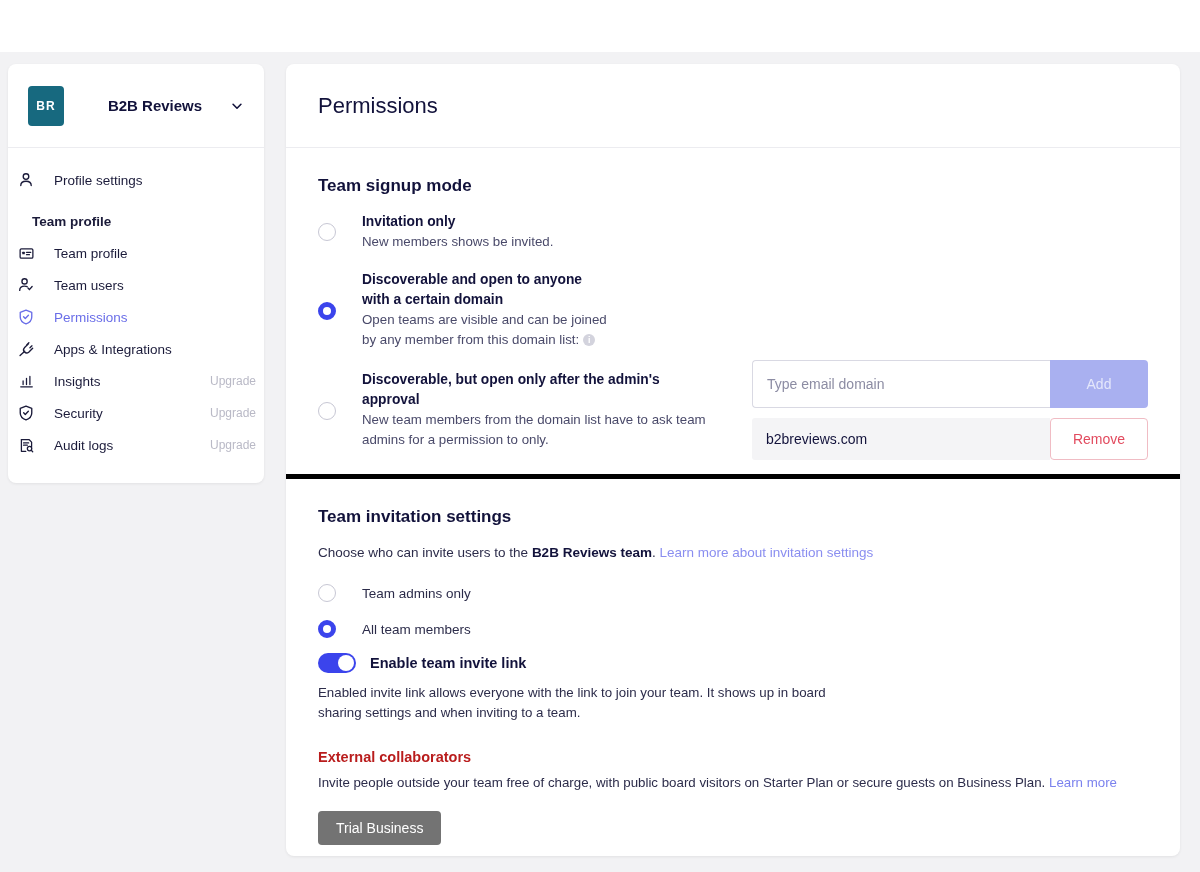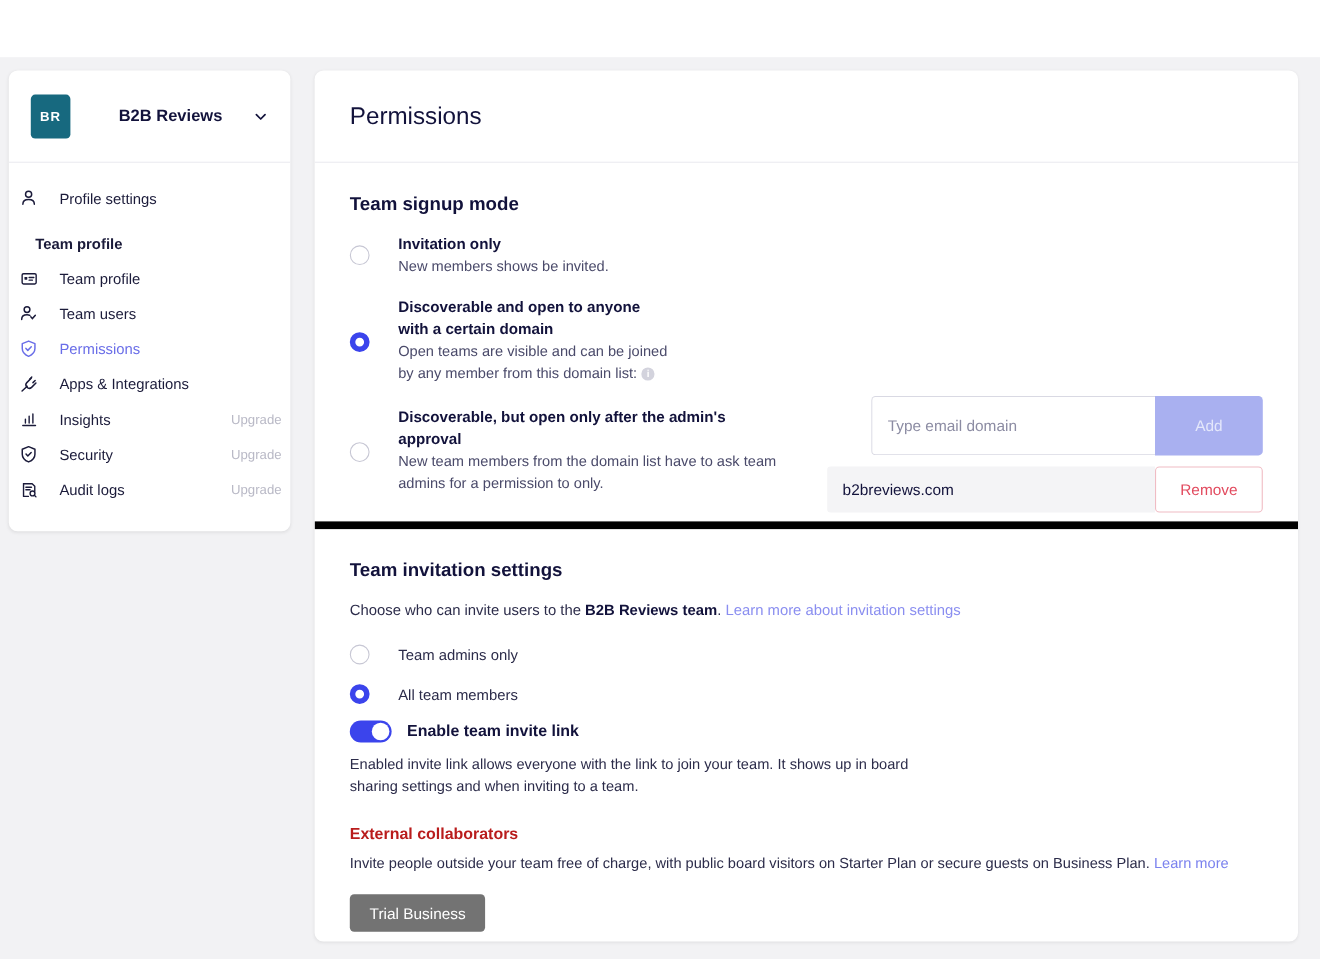--- a/index.html
+++ b/index.html
@@ -77,21 +77,21 @@
     box-shadow: 0 1px 3px rgba(0,0,0,0.07);
     overflow: hidden;
   }
   .main-head {
     height: 84px; display: flex; align-items: center;
     padding: 0 32px; border-bottom: 1px solid #ececf0;
   }
   .main-head h1 { font-size: 22px; font-weight: 400; color: #12123b; }
 
   .section { padding: 28px 32px 22px 32px; position: relative; }
-  .section.divided { border-top: 7px solid #000000; }
+  .section.divided { border-top: 5px solid #000000; }
   .section-title {
     font-size: 17px; font-weight: 700; color: #12123b; margin-bottom: 16px;
   }
 
   
   .radio-row { display: flex; align-items: flex-start; margin-bottom: 2px; }
   .radio {
     width: 18px; height: 18px; border-radius: 50%;
     border: 1.5px solid #c7c7d4; background: #ffffff;
     flex: 0 0 18px; cursor: pointer; position: relative;
@@ -115,21 +115,21 @@
 
   .info-dot {
     display: inline-block; width: 12px; height: 12px; border-radius: 50%;
     background: #d3d3dd; color: #ffffff; font-size: 9px; font-weight: 700;
     text-align: center; line-height: 12px; vertical-align: middle;
     margin-left: 4px; cursor: pointer;
   }
 
   
   .domain-panel { position: absolute; right: 32px; top: 212px; width: 396px; }
-  .domain-input-row { display: flex; height: 54px; margin-left: 40px; }
+  .domain-input-row { display: flex; height: 48px; }
   .domain-input {
     flex: 1 1 auto; border: 1px solid #d9d9e3; border-right: none;
     border-radius: 4px 0 0 4px; padding: 0 14px;
     font-size: 14px; color: #12123b; font-family: "Liberation Sans", sans-serif;
     background: #ffffff; outline: none;
   }
   .domain-input::placeholder { color: #8c8ca3; }
   .add-btn {
     width: 98px; border: none; border-radius: 0 4px 4px 0;
     background: #a9b0f0; color: #e4e7fb; font-size: 14px;

